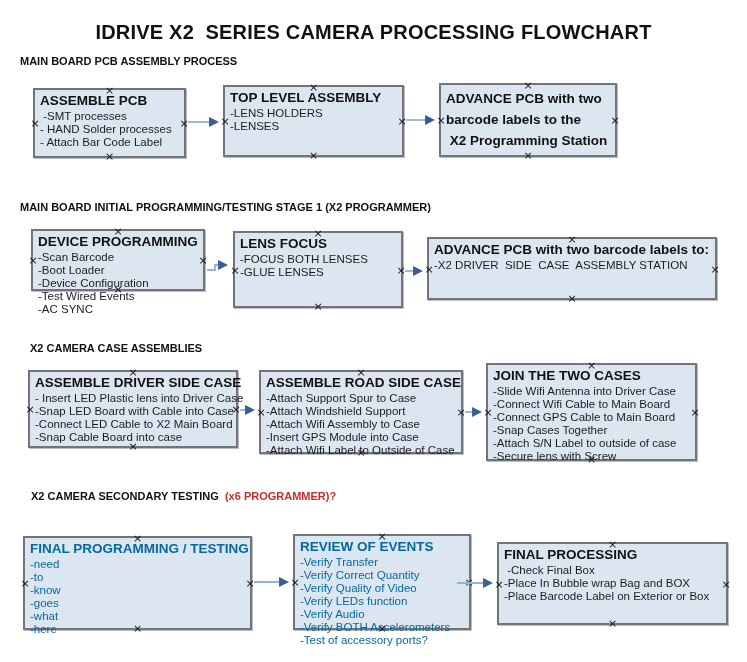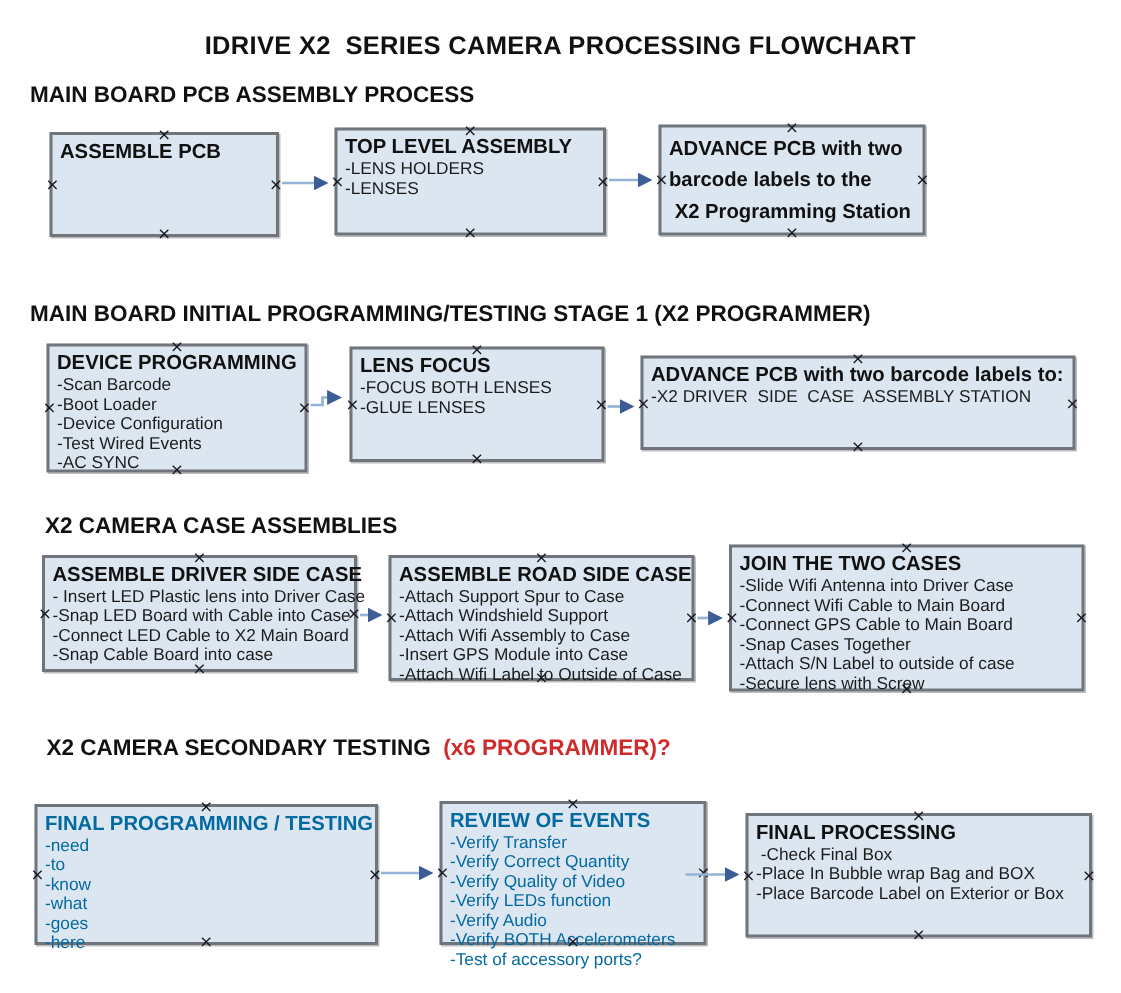--- a/index.html
+++ b/index.html
@@ -1,20 +1,20 @@
 <!DOCTYPE html>
 <html><head>
 <meta charset="utf-8">
 <style>
   html,body{margin:0;padding:0;background:#ffffff;}
   .page{position:relative;width:747px;height:662px;background:#ffffff;overflow:hidden;
         font-family:"Liberation Sans",sans-serif;color:#111;}
   .main-title{position:absolute;top:21px;left:0;width:747px;text-align:center;
-              font-size:17px;font-weight:bold;letter-spacing:.2px;white-space:pre;}
-  .section-heading{position:absolute;font-size:15px;font-weight:bold;white-space:pre;}
+              font-size:20px;font-weight:bold;letter-spacing:.2px;white-space:pre;}
+  .section-heading{position:absolute;font-size:11px;font-weight:bold;white-space:pre;}
   .section-heading .red{color:#ce2b2b;}
   .box{position:absolute;box-sizing:border-box;background:#dce6f1;
        border:2px solid #70757b;box-shadow:1px 1px 0 rgba(110,110,110,.45);
        padding:3px 4px 0 5px;z-index:1;}
   .box-title{font-size:13.5px;font-weight:bold;line-height:16px;white-space:pre;margin-bottom:1px;}
   .box-title.loose{line-height:21px;}
   .box-item{font-size:11.5px;line-height:13px;white-space:pre;color:#1c1c1c;}
   .box.red .box-title,.box.red .box-item{color:#0369a1;}
   .handle{position:absolute;transform:translate(-50%,-50%);font-size:11px;line-height:1;
           color:#15151f;z-index:3;font-family:"DejaVu Sans",sans-serif;pointer-events:none;}
@@ -27,20 +27,25 @@
 
   <div class="main-title">IDRIVE X2  SERIES CAMERA PROCESSING FLOWCHART</div>
 
   <div class="section-heading" style="left:20px;top:55px"><span>MAIN BOARD PCB ASSEMBLY PROCESS</span><span class="red"></span></div>
   <div class="section-heading" style="left:20px;top:201px"><span>MAIN BOARD INITIAL PROGRAMMING/TESTING STAGE 1 (X2 PROGRAMMER)</span><span class="red"></span></div>
   <div class="section-heading" style="left:30px;top:342px"><span>X2 CAMERA CASE ASSEMBLIES</span><span class="red"></span></div>
   <div class="section-heading" style="left:31px;top:490px"><span>X2 CAMERA SECONDARY TESTING</span><span class="red">  (x6 PROGRAMMER)?</span></div>
 
   <div class="box" style="left:33px;top:88px;width:153px;height:70px">
     <div class="box-title">ASSEMBLE PCB</div>
+    <div>
+        <div class="box-item"> -SMT processes</div>
+        <div class="box-item">- HAND Solder processes</div>
+        <div class="box-item">- Attach Bar Code Label</div>
+      </div>
   <span class="handle" style="left: 50%; top: 0px;">×</span>
       <span class="handle" style="left: 50%; top: 100%;">×</span>
       <span class="handle" style="left: 0px; top: 50%;">×</span>
       <span class="handle" style="left: 100%; top: 50%;">×</span>
     </div>
   <div class="box" style="left:223px;top:85px;width:181px;height:72px">
     <div class="box-title">TOP LEVEL ASSEMBLY</div>
     <div>
         <div class="box-item">-LENS HOLDERS</div>
         <div class="box-item">-LENSES</div>
@@ -54,21 +59,21 @@
     <div class="box-title loose">ADVANCE PCB with two
 barcode labels to the
  X2 Programming Station</div>
     <div></div>
   <span class="handle" style="left: 50%; top: 0px;">×</span>
       <span class="handle" style="left: 50%; top: 100%;">×</span>
       <span class="handle" style="left: 0px; top: 50%;">×</span>
       <span class="handle" style="left: 100%; top: 50%;">×</span>
     </div>
 
-  <div class="box" style="left:31px;top:229px;width:174px;height:86px">
+  <div class="box" style="left:31px;top:229px;width:174px;height:62px">
     <div class="box-title">DEVICE PROGRAMMING</div>
     <div>
         <div class="box-item">-Scan Barcode</div>
         <div class="box-item">-Boot Loader</div>
         <div class="box-item">-Device Configuration</div>
         <div class="box-item">-Test Wired Events</div>
         <div class="box-item">-AC SYNC</div>
       </div>
   <span class="handle" style="left: 50%; top: 0px;">×</span>
       <span class="handle" style="left: 50%; top: 100%;">×</span>
@@ -117,21 +122,21 @@
         <div class="box-item">-Attach Windshield Support</div>
         <div class="box-item">-Attach Wifi Assembly to Case</div>
         <div class="box-item">-Insert GPS Module into Case</div>
         <div class="box-item">-Attach Wifi Label to Outside of Case</div>
       </div>
   <span class="handle" style="left: 50%; top: 0px;">×</span>
       <span class="handle" style="left: 50%; top: 100%;">×</span>
       <span class="handle" style="left: 0px; top: 50%;">×</span>
       <span class="handle" style="left: 100%; top: 50%;">×</span>
     </div>
-  <div class="box" style="left:486px;top:363px;width:237px;height:98px">
+  <div class="box" style="left:486px;top:363px;width:211px;height:98px">
     <div class="box-title">JOIN THE TWO CASES</div>
     <div>
         <div class="box-item">-Slide Wifi Antenna into Driver Case</div>
         <div class="box-item">-Connect Wifi Cable to Main Board</div>
         <div class="box-item">-Connect GPS Cable to Main Board</div>
         <div class="box-item">-Snap Cases Together</div>
         <div class="box-item">-Attach S/N Label to outside of case</div>
         <div class="box-item">-Secure lens with Screw</div>
       </div>
   <span class="handle" style="left: 50%; top: 0px;">×</span>
@@ -139,22 +144,22 @@
       <span class="handle" style="left: 0px; top: 50%;">×</span>
       <span class="handle" style="left: 100%; top: 50%;">×</span>
     </div>
 
   <div class="box red" style="left:23px;top:536px;width:229px;height:94px">
     <div class="box-title">FINAL PROGRAMMING / TESTING</div>
     <div>
         <div class="box-item">-need</div>
         <div class="box-item">-to</div>
         <div class="box-item">-know</div>
+        <div class="box-item">-goes</div>
         <div class="box-item">-what</div>
-        <div class="box-item">-goes</div>
         <div class="box-item">-here</div>
       </div>
   <span class="handle" style="left: 50%; top: 0px;">×</span>
       <span class="handle" style="left: 50%; top: 100%;">×</span>
       <span class="handle" style="left: 0px; top: 50%;">×</span>
       <span class="handle" style="left: 100%; top: 50%;">×</span>
     </div>
   <div class="box red" style="left:293px;top:534px;width:178px;height:96px">
     <div class="box-title">REVIEW OF EVENTS</div>
     <div>

